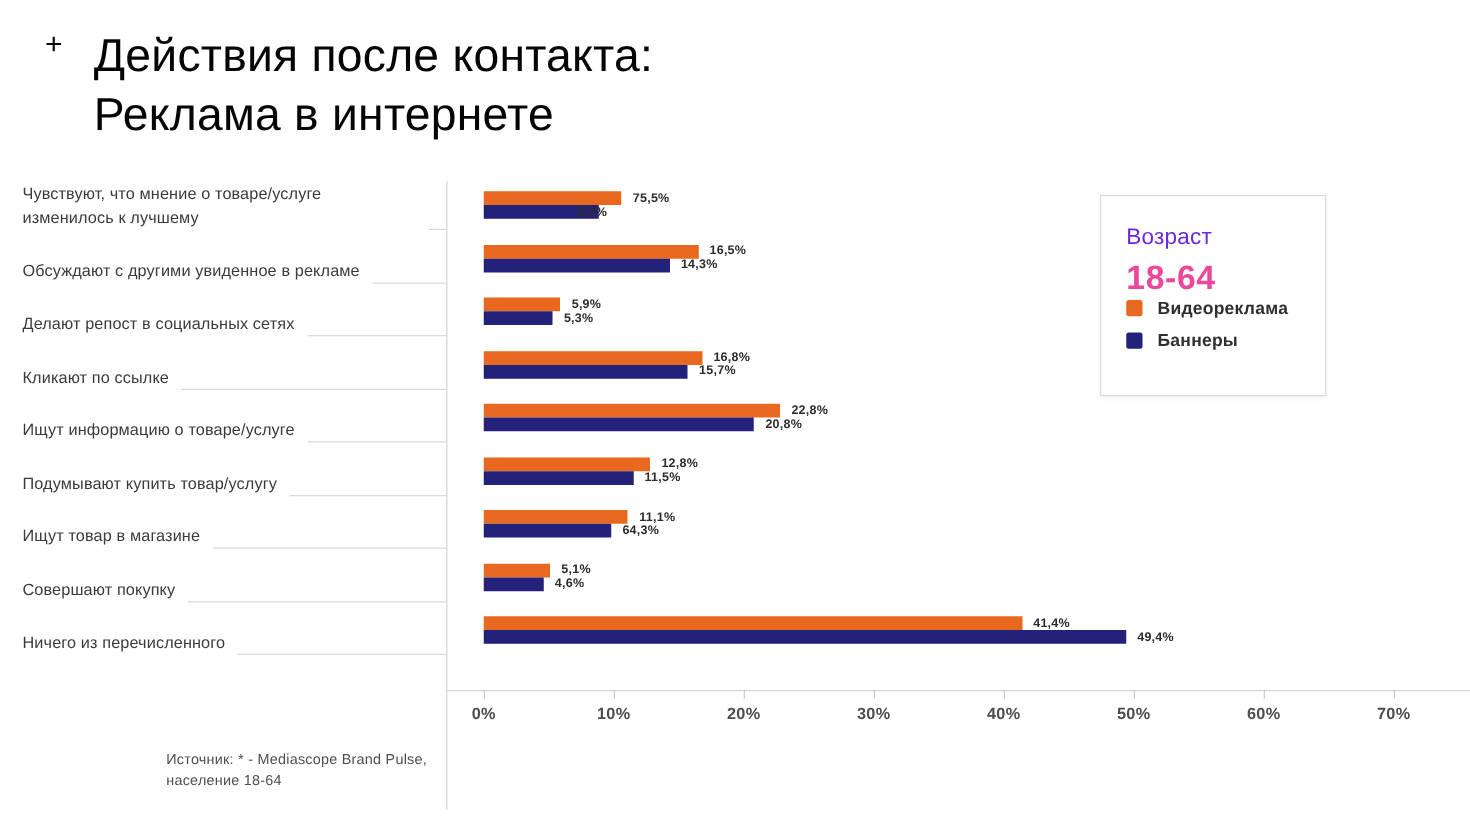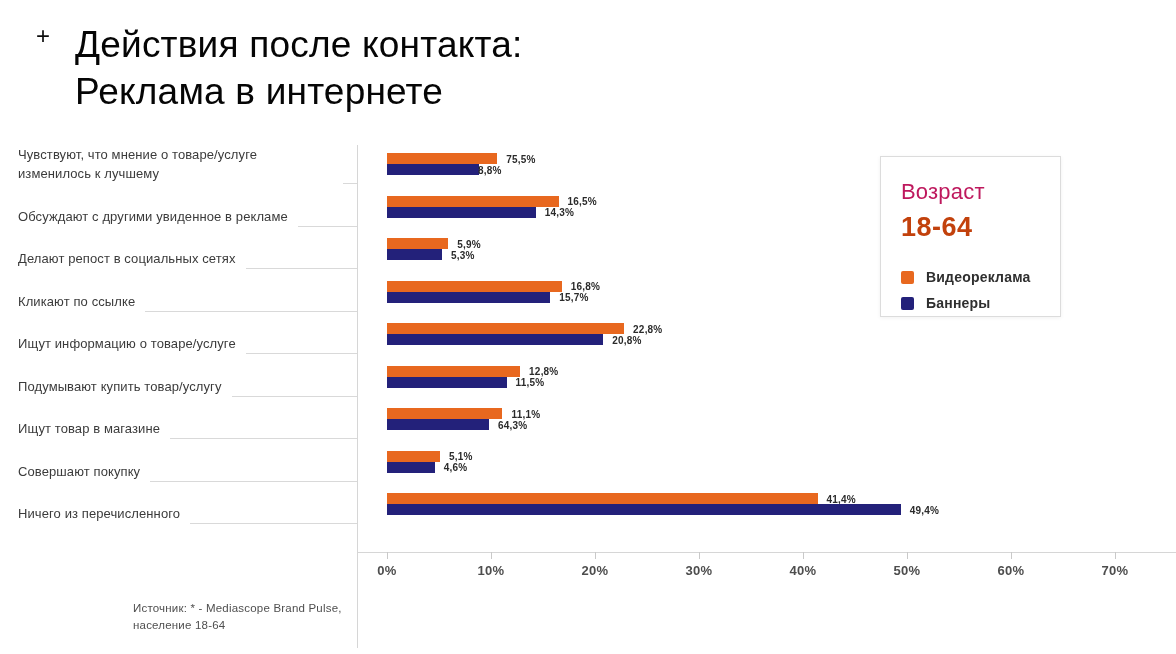--- a/index.html
+++ b/index.html
@@ -45,23 +45,23 @@
     position:absolute;transform:translateY(-50%);
     font-size:10px;font-weight:700;color:#2b2b2b;letter-spacing:.2px;white-space:nowrap;
   }
 
   
   .legend-box{
     position:absolute;left:880px;top:156px;width:181px;height:161px;
     background:#fff;border:1px solid #dcdcdc;box-shadow:0 1px 4px rgba(0,0,0,.06);
     box-sizing:border-box;padding:22px 20px;
   }
-  .legend-age-label{font-size:22px;color:#be185d;letter-spacing:.2px;}
-  .legend-age-value{font-size:27px;font-weight:700;color:#c2410c;margin-top:7px;letter-spacing:.5px;}
-  .legend-items{margin-top:26px;}
+  .legend-age-label{font-size:18px;color:#6d28d9;letter-spacing:.2px;}
+  .legend-age-value{font-size:27px;font-weight:700;color:#ec4899;margin-top:7px;letter-spacing:.5px;}
+  .legend-items{}
   .legend-item{display:flex;align-items:center;margin-top:10px;}
   .legend-item:first-child{margin-top:0;}
   .legend-swatch{width:13px;height:13px;border-radius:2px;flex:0 0 auto;}
   .legend-text{margin-left:12px;font-size:14px;font-weight:700;color:#2f2f2f;letter-spacing:.2px;}
 
   
   .source{
     position:absolute;left:133px;top:600px;font-size:11.5px;color:#4f4f4f;
     line-height:1.5;white-space:pre-line;letter-spacing:.2px;
   }
@@ -97,21 +97,21 @@
     </div>
 
   <div id="rows">
       <div class="cat-row" style="top: 144px; height: 40px;">
         <span class="cat-label">Чувствуют, что мнение о товаре/услуге изменилось к лучшему</span>
         <span class="connector"></span>
       </div>
       <div class="bar" style="left: 387px; top: 153px; width: 110.24px; background: rgb(232, 104, 31);"></div>
       <div class="bar-value" style="left: 506.24px; top: 158.5px;">75,5%</div>
       <div class="bar" style="left: 387px; top: 164px; width: 91.52px; background: rgb(35, 33, 122);"></div>
-      <div class="bar-value" style="left: 478px; top: 169.5px;">8,8%</div>
+      <div class="bar-value" style="left: 462px; top: 169.5px;">8,8%</div>
       <div class="cat-row" style="top: 186.5px; height: 40px;">
         <span class="cat-label">Обсуждают с другими увиденное в рекламе</span>
         <span class="connector"></span>
       </div>
       <div class="bar" style="left: 387px; top: 195.5px; width: 171.6px; background: rgb(232, 104, 31);"></div>
       <div class="bar-value" style="left: 567.6px; top: 201px; text-align: center;">16,5%</div>
       <div class="bar" style="left: 387px; top: 206.5px; width: 148.72px; background: rgb(35, 33, 122);"></div>
       <div class="bar-value" style="left: 544.72px; top: 212px;">14,3%</div>
       <div class="cat-row" style="top: 229px; height: 40px;">
         <span class="cat-label">Делают репост в социальных сетях</span>

